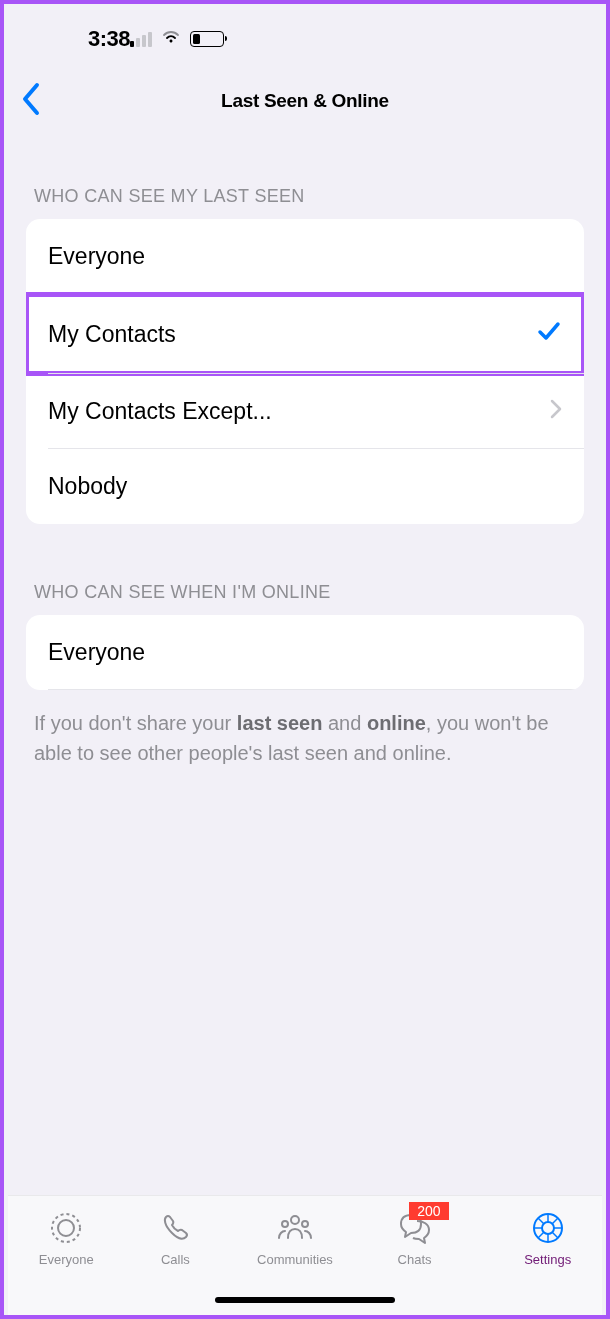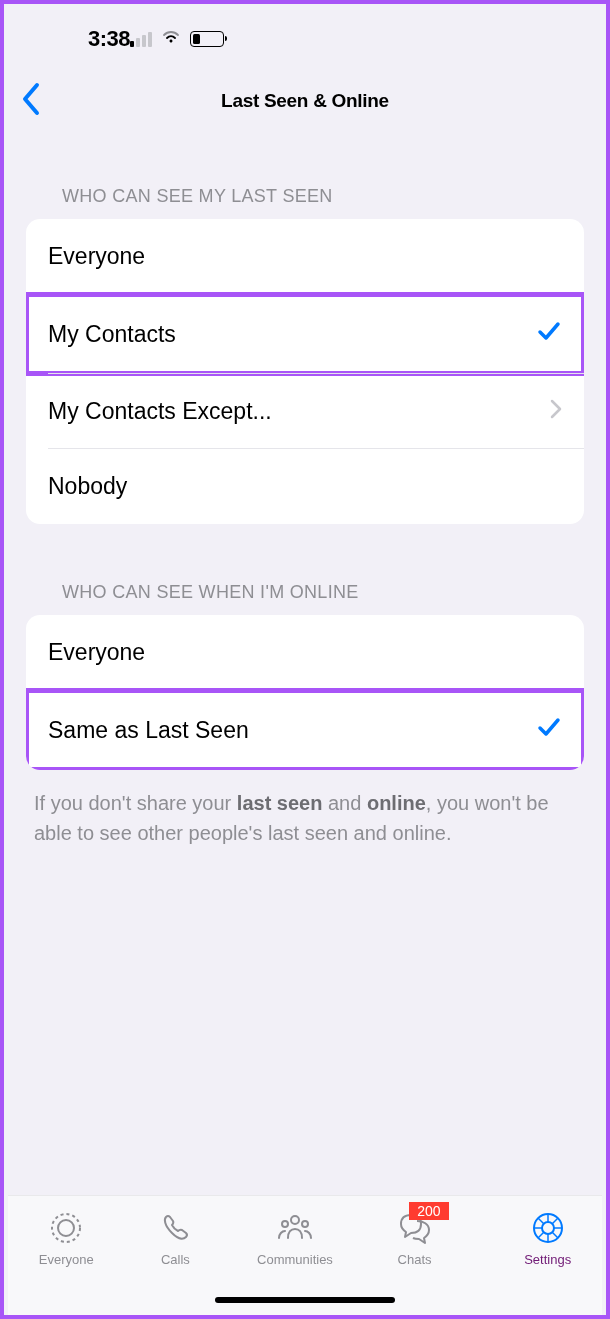--- a/index.html
+++ b/index.html
@@ -96,21 +96,20 @@
     .content {
       padding: 0 22px;
     }
     .section-header {
       font-size: 18px;
       color: #8e8e93;
       letter-spacing: 0.3px;
       padding: 50px 8px 12px 8px;
       text-transform: uppercase;
       font-weight: 400;
-      margin-left: 28px;
     }
     .section-header.second {
       padding-top: 58px;
     }
     .list-group {
       background: #fff;
       border-radius: 14px;
       overflow: hidden;
     }
     .list-item {
@@ -263,28 +262,20 @@
     <div class="list-item">
       <span>Nobody</span>
     </div>
   </div>
 
   <div class="section-header second">WHO CAN SEE WHEN I'M ONLINE</div>
   <div class="list-group">
     <div class="list-item sep">
       <span>Everyone</span>
     </div>
-    <div class="list-item highlighted">
-      <span>Same as Last Seen</span>
-      <span class="check-icon">
-        <svg viewBox="0 0 26 26" fill="none">
-            <path d="M4 14 L10 20 L22 6" stroke="#007aff" stroke-width="3.5" stroke-linecap="round" stroke-linejoin="round"></path>
-          </svg>
-      </span>
-    </div>
   </div>
 
   <div class="footer-text">
     <span>If you don't share your </span><span class="bold">last seen</span><span> and </span><span class="bold">online</span><span>, you won't be able to see other people's last seen and online.</span>
   </div>
 </div>
 
 <div class="tab-bar">
   <div class="tab-item">
     <div class="tab-icon">

